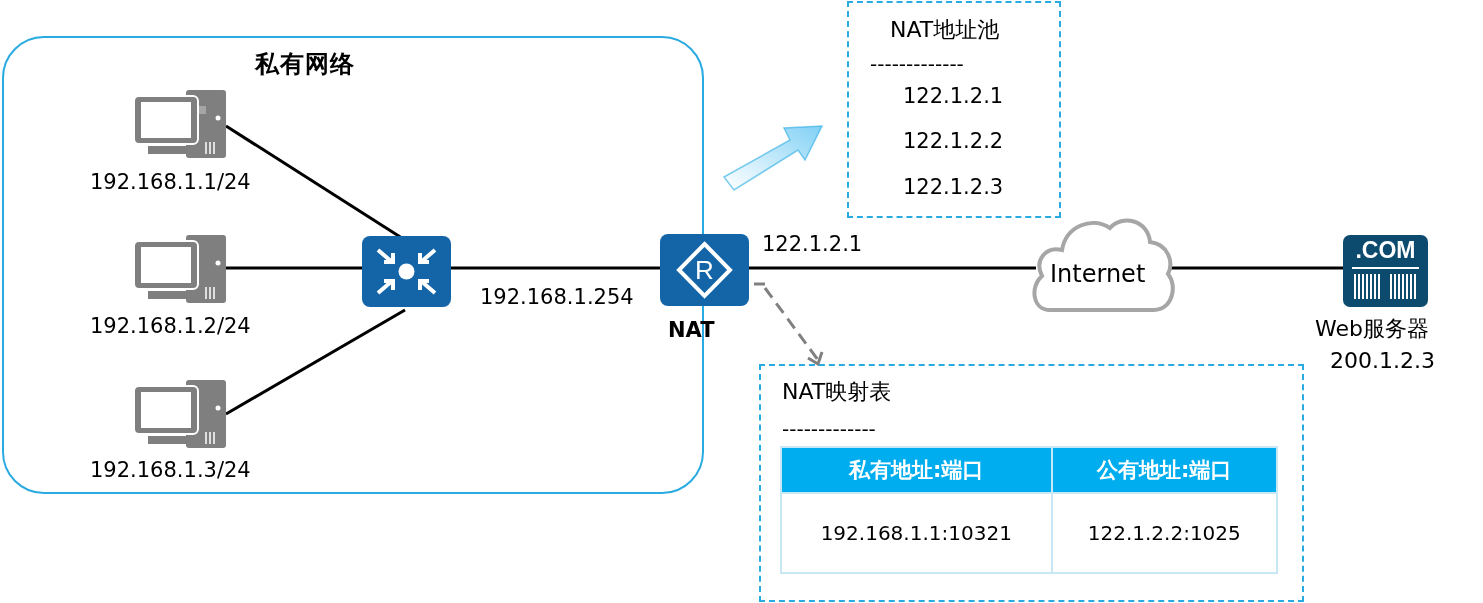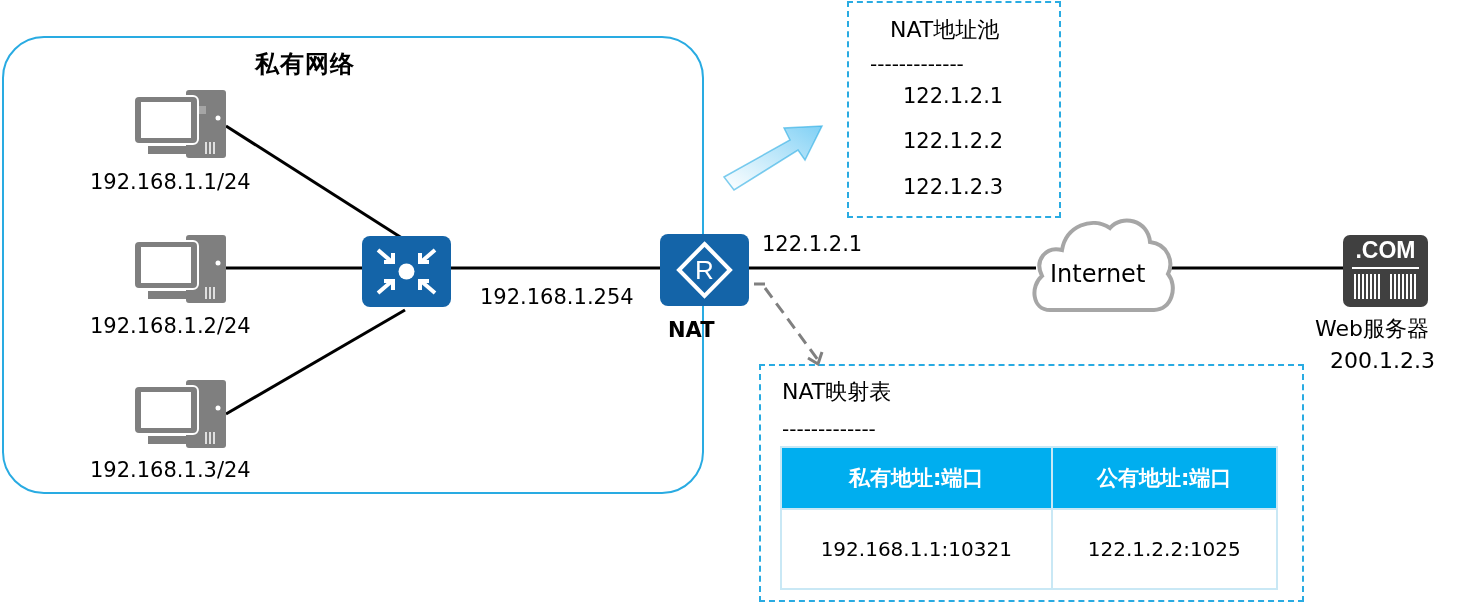--- a/index.html
+++ b/index.html
@@ -14,25 +14,25 @@
   .dev { position: absolute; background: #1464a8; border-radius: 8px; }
   .nat-label { position: absolute; left: 668px; top: 318px; font-size: 21px; font-weight: bold; }
   .dash-box { position: absolute; border: 2px dashed #29abe2; box-sizing: border-box; }
   .pool-title { position: absolute; left: 870px; top: 15px; font-size: 22px; margin-left: 20px; }
   .pool-sep { position: absolute; left: 870px; top: 52px; font-size: 20px; letter-spacing: 0px; }
   .pool-item { position: absolute; left: 903px; font-size: 21px; }
   .map-title { position: absolute; left: 782px; top: 377px; font-size: 22px; }
   .map-sep { position: absolute; left: 782px; top: 417px; font-size: 20px; }
   table.map { position: absolute; left: 780px; top: 446px; width: 498px; border-collapse: collapse; }
   table.map th { background: #00aeef; color: #fff; font-size: 21px; font-weight: bold; height: 44px;
-                 border: 2px solid #c9e8f5; padding: 8px; }
+                 border: 2px solid #c9e8f5; padding: 0; }
   table.map td { font-size: 20px; height: 42px; text-align: center; border: 2px solid #c9e8f5; padding: 18px; }
   .cloud { position: absolute; left: 1028px; top: 212px; width: 148px; height: 104px; }
   .internet-label { position: absolute; left: 1050px; top: 260px; font-size: 24px; }
-  .server { position: absolute; left: 1343px; top: 235px; width: 85px; height: 72px; background: #404040; border-radius: 7px; }
+  .server { position: absolute; left: 1343px; top: 235px; width: 85px; height: 72px; background: #0c4a6e; border-radius: 7px; }
   .server-com { position: absolute; left: 0; top: 2px; width: 85px; text-align: center; color: #fff;
                 font-weight: bold; font-size: 23px; font-family: "Liberation Sans", sans-serif; }
 </style>
 </head>
 <body>
 
 <svg id="wires">
   <defs>
     <linearGradient id="arrowGrad" x1="0" y1="1" x2="1" y2="0">
       <stop offset="0" stop-color="#ffffff" stop-opacity="0.9"></stop>

